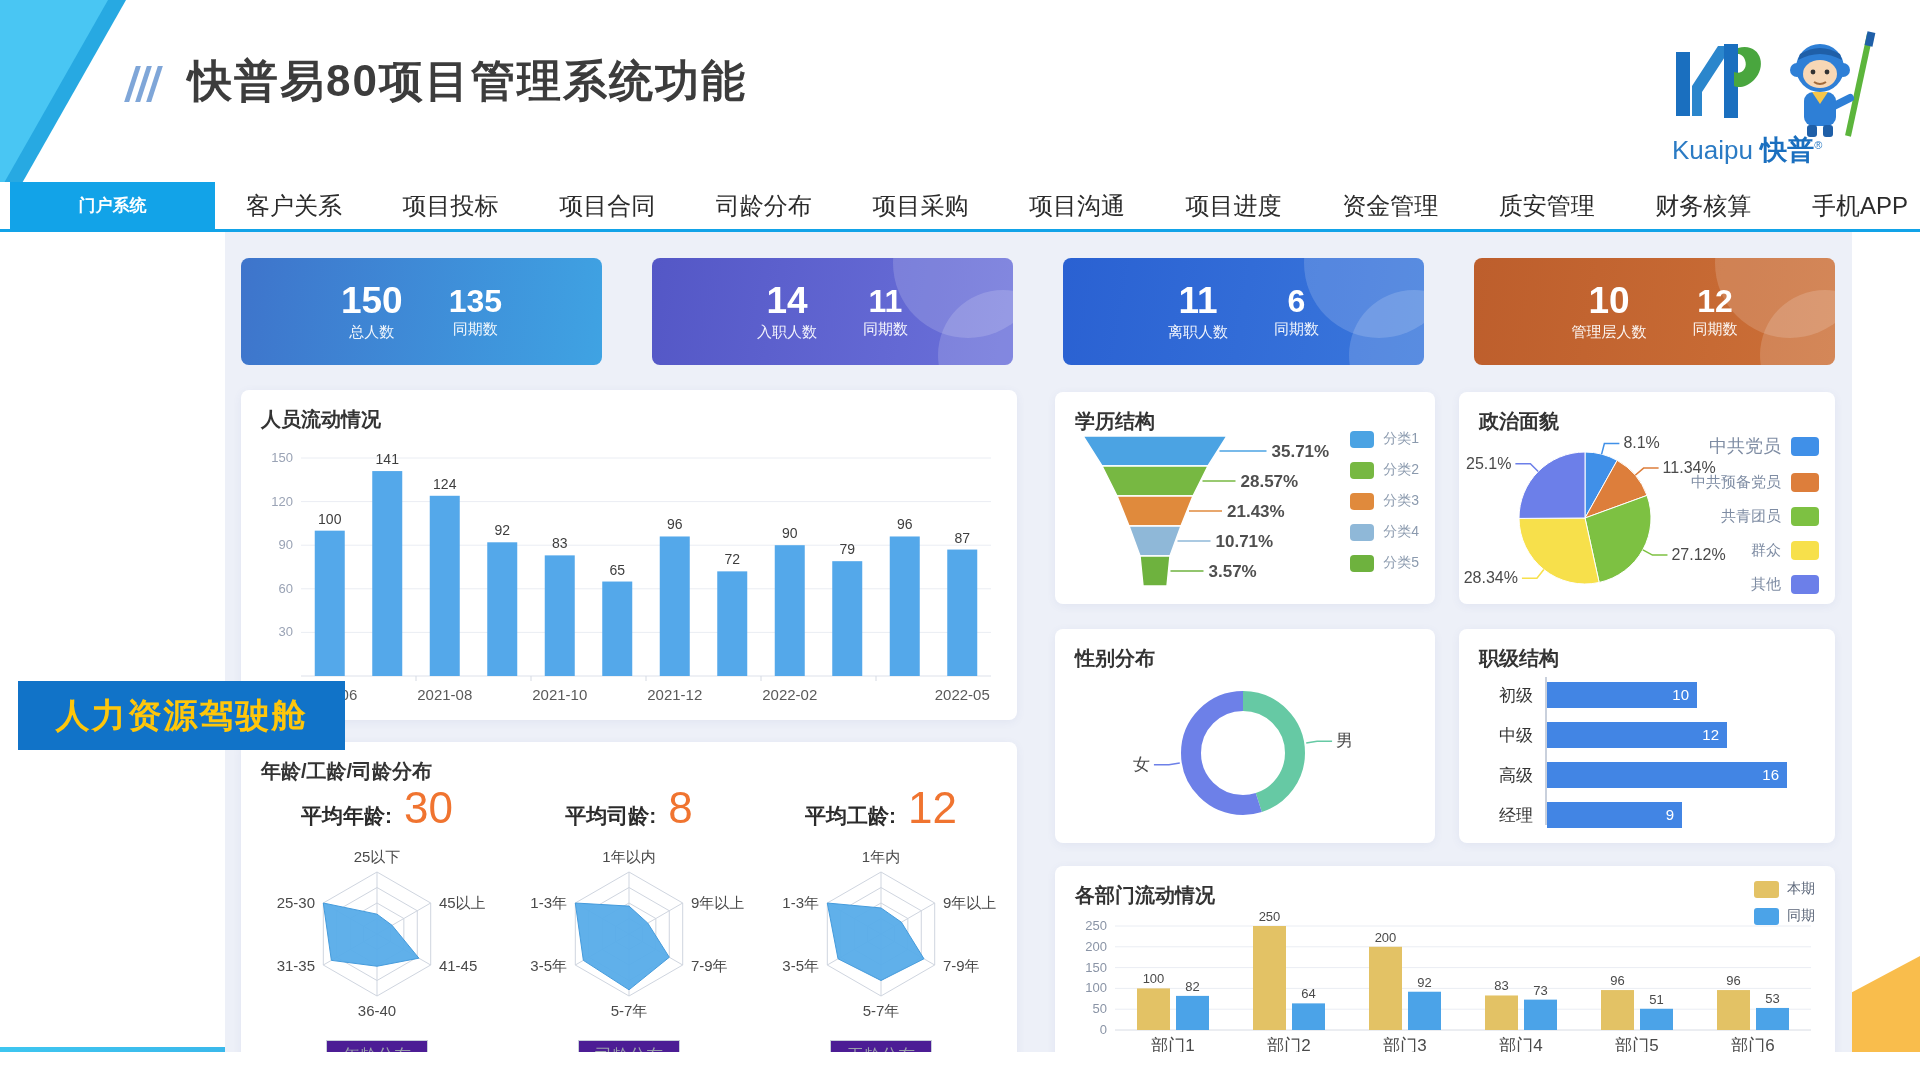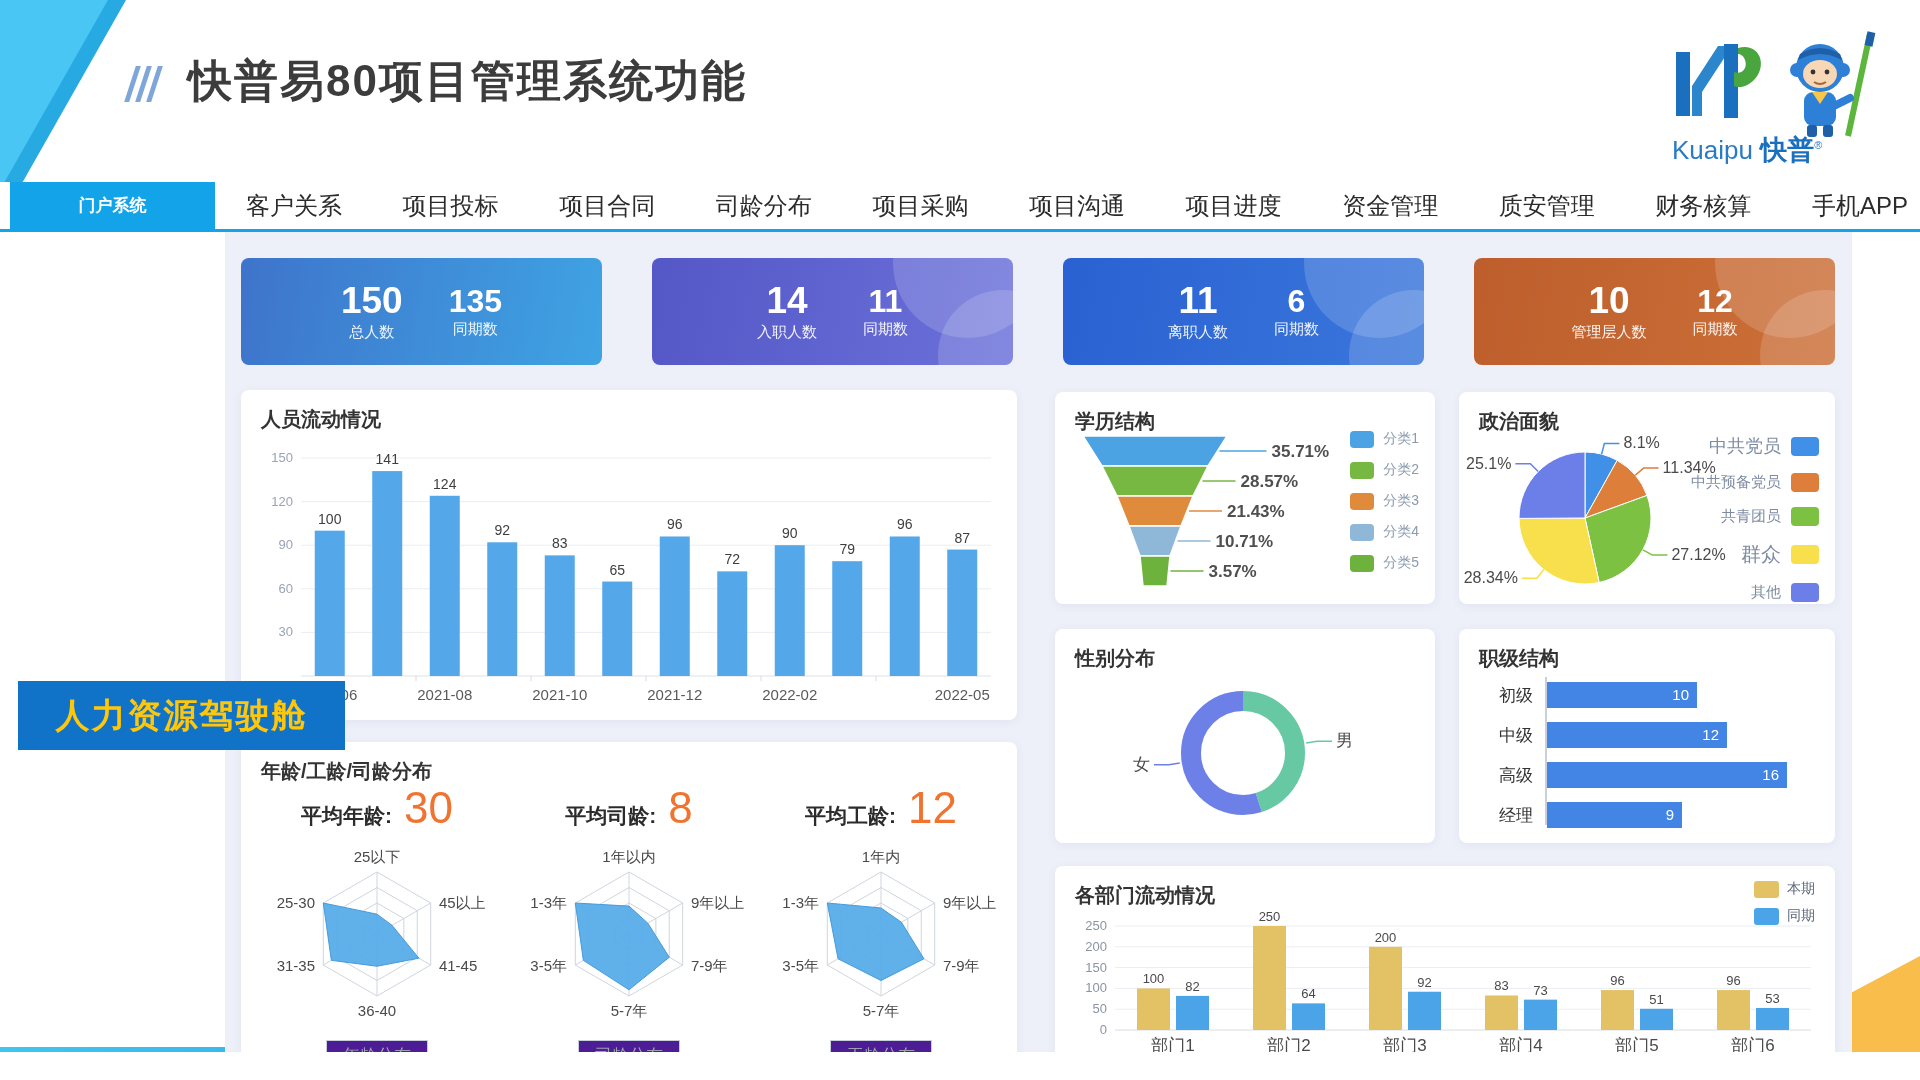--- a/index.html
+++ b/index.html
@@ -300,21 +300,21 @@
         </div>
         <div class="legend-row" style="justify-content: flex-end;">
           <span style="font-size: 15px; color: rgb(126, 140, 163); margin-right: 10px;">中共预备党员</span>
           <span class="sw" style="width: 28px; height: 19px; background: rgb(221, 126, 59);"></span>
         </div>
         <div class="legend-row" style="justify-content: flex-end;">
           <span style="font-size: 15px; color: rgb(126, 140, 163); margin-right: 10px;">共青团员</span>
           <span class="sw" style="width: 28px; height: 19px; background: rgb(125, 193, 66);"></span>
         </div>
         <div class="legend-row" style="justify-content: flex-end;">
-          <span style="font-size: 20px; color: rgb(126, 140, 163); margin-right: 10px; text-align: center;">群众</span>
+          <span style="font-size: 15px; color: rgb(126, 140, 163); margin-right: 10px; text-align: center;">群众</span>
           <span class="sw" style="width: 28px; height: 19px; background: rgb(247, 224, 75);"></span>
         </div>
         <div class="legend-row" style="justify-content: flex-end;">
           <span style="font-size: 15px; color: rgb(126, 140, 163); margin-right: 10px;">其他</span>
           <span class="sw" style="width: 28px; height: 19px; background: rgb(108, 127, 233);"></span>
         </div>
       </div>
   </div>
 
   <div class="card" id="card-gender" style="left:1055px;top:629px;width:380px;height:214px;">

